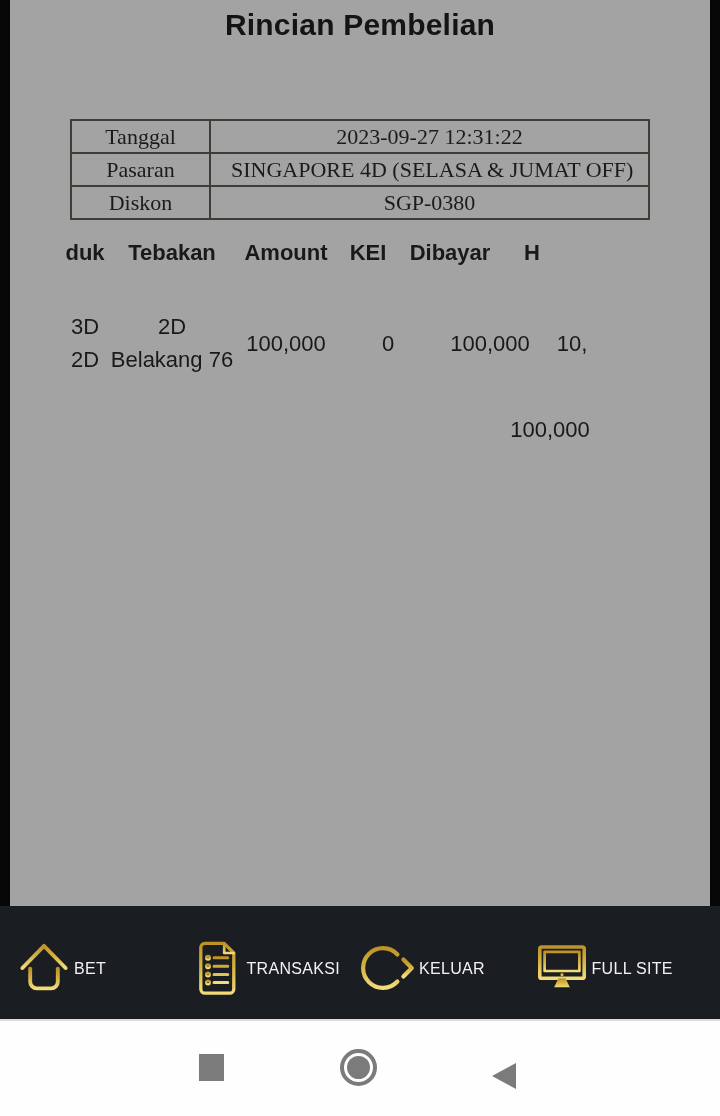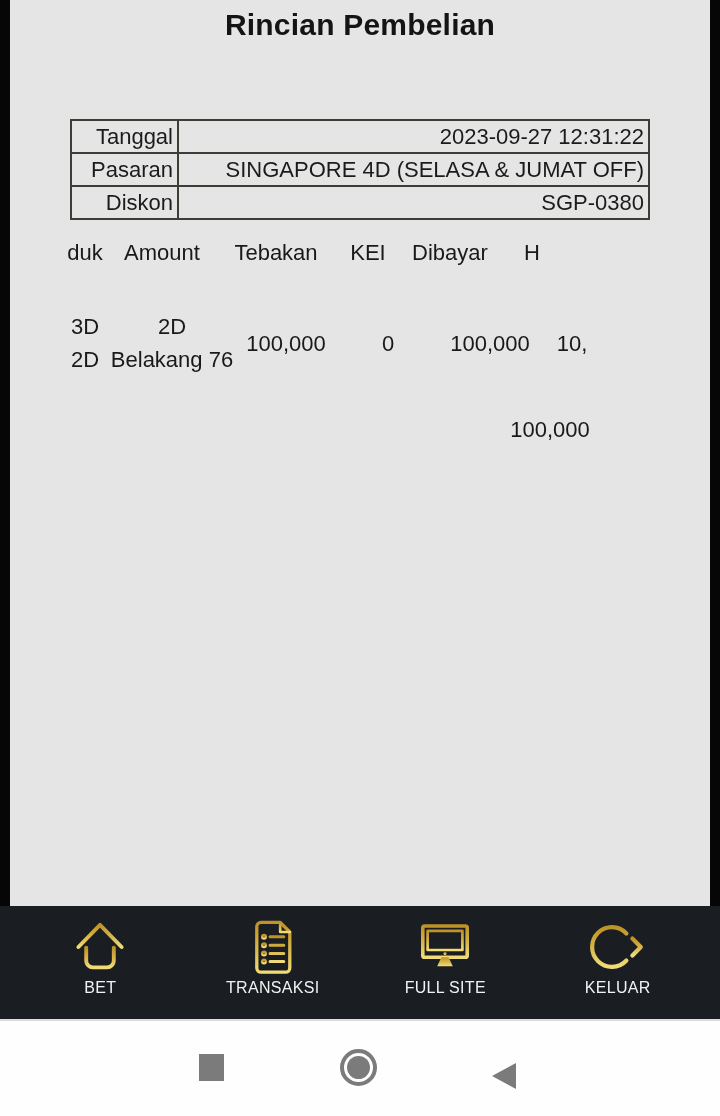--- a/index.html
+++ b/index.html
@@ -4,61 +4,61 @@
 <style>
   html,body{margin:0;padding:0;}
   body{
     width:720px;height:1116px;background:#060606;overflow:hidden;position:relative;
     font-family:"Liberation Sans","DejaVu Sans",sans-serif;
   }
   .screen{position:absolute;inset:0;}
   
   .panel{
     position:absolute;left:10px;top:0;width:700px;height:906px;
-    background:#e5e5e5;
+    background:#a3a3a3;
   }
   .page-title{
     margin:0;padding-top:8px;text-align:center;
     font-size:30px;font-weight:700;color:#141414;letter-spacing:.2px;
   }
   
   .info-table{
     position:absolute;left:60px;top:119px;width:580px;
     border-collapse:collapse;table-layout:fixed;
   }
   .info-table td{
     border:2px solid #3E3E36;height:31px;font-size:22px;color:#1B1B1B;
-    text-align:right;padding:0 4px;white-space:nowrap;overflow:hidden;
+    text-align:center;padding:0 20px;white-space:nowrap;overflow:hidden;font-family:Liberation Serif, serif;
   }
   .info-table td.lbl{width:97px;}
   
   .bet-table{
     position:absolute;left:50px;top:234px;width:590px;height:230px;
     overflow:hidden;color:#191919;
   }
   .bt-row{display:flex;}
   .bt-cell{flex:none;text-align:center;font-size:22px;}
   .c0{width:50px;} .c1{width:124px;} .c2{width:104px;} .c3{width:60px;}
   .c4{width:100px;} .c5{width:104px;} .c6{width:60px;}
-  .bt-head .bt-cell{font-weight:400;line-height:38px;height:38px;white-space:nowrap;}
+  .bt-head .bt-cell{font-weight:700;line-height:38px;height:38px;white-space:nowrap;}
   .bt-data{margin-top:20px;}
   .bt-data .bt-cell{
     min-height:102px;display:flex;align-items:center;justify-content:center;
     line-height:33px;
   }
   .bt-total{margin-top:18px;}
   .bt-total .bt-cell{line-height:36px;white-space:nowrap;}
   
   .bottom-nav{
     position:absolute;left:0;top:906px;width:720px;height:113px;
     background:#1A1D22;
   }
   .nav-inner{margin-left:14px;width:690px;height:100%;display:flex;}
   .nav-item{
-    flex:1 1 0;display:flex;flex-direction:column;align-items:center;
+    flex:1 1 0;display:flex;flex-direction:row;align-items:center;
     padding-top:11px;cursor:pointer;
   }
   .nav-item svg{width:60px;height:60px;display:block;}
   .nav-label{
     margin-top:2px;font-size:16px;color:#F2F2F2;letter-spacing:.3px;white-space:nowrap;
   }
   .defs-holder{position:absolute;width:0;height:0;overflow:hidden;}
   
   .android-bar{
     position:absolute;left:0;top:1019px;width:720px;height:97px;
@@ -97,22 +97,22 @@
       <tr>
         <td class="lbl">Diskon</td>
         <td>SGP-0380</td>
       </tr>
     </tbody>
       </table>
 
     <div class="bet-table">
       <div class="bt-row bt-head">
         <div class="bt-cell c0">duk</div>
+        <div class="bt-cell c1">Tebakan</div>
         <div class="bt-cell c2">Amount</div>
-        <div class="bt-cell c1">Tebakan</div>
         <div class="bt-cell c3">KEI</div>
         <div class="bt-cell c5">Dibayar</div>
         <div class="bt-cell c6">H</div>
       </div>
       <div class="bt-row bt-data">
         <div class="bt-cell c0">3D 2D</div>
         <div class="bt-cell c1">2D Belakang 76</div>
         <div class="bt-cell c2">100,000</div>
         <div class="bt-cell c4">0</div>
         <div class="bt-cell c5">100,000</div>
@@ -160,36 +160,36 @@
           <circle cx="35" cy="61" r="3" stroke-width="4"></circle>
           <circle cx="35" cy="74" r="3" stroke-width="4"></circle>
           <path d="M45 33 H68 M45 47 H68 M45 61 H68 M45 74 H68" stroke-width="5"></path>
         </svg>
         <span class="nav-label">TRANSAKSI</span>
       </div>
 
 
 
       <div class="nav-item">
+        <svg viewBox="0 0 100 100" fill="none" stroke="url(#goldgrad)" stroke-width="7" stroke-linecap="round" stroke-linejoin="round">          
+            <path d="M64 27.5 A33 33 0 1 0 64 72.5"></path>
+          <path d="M38 50 H88"></path>
+          <path d="M74 36 L88 50 L74 64"></path>
+        </svg>
+        <span class="nav-label">KELUAR</span>
+      </div>
+
+      <div class="nav-item">
         <svg viewBox="0 0 100 100" fill="none" stroke="url(#goldgrad)" stroke-width="6" stroke-linecap="round" stroke-linejoin="round">
           <rect x="13" y="15" width="74" height="52" rx="3"></rect>
           <rect x="21" y="23" width="58" height="32" stroke-width="4.5"></rect>
           <circle cx="50" cy="61" r="2.6" fill="url(#goldgrad)" stroke="none"></circle>
           <polygon points="44,67 56,67 63,82 37,82" fill="url(#goldgrad)" stroke="none"></polygon>
         </svg>
         <span class="nav-label">FULL SITE</span>
-      </div>
-
-      <div class="nav-item">
-        <svg viewBox="0 0 100 100" fill="none" stroke="url(#goldgrad)" stroke-width="7" stroke-linecap="round" stroke-linejoin="round">          
-            <path d="M64 27.5 A33 33 0 1 0 64 72.5"></path>
-          <path d="M38 50 H88"></path>
-          <path d="M74 36 L88 50 L74 64"></path>
-        </svg>
-        <span class="nav-label">KELUAR</span>
       </div>
 
     </div>
   </nav>
 
   <div class="android-bar">
     <div class="a-sq"></div>
     <div class="a-circ">
       <div class="a-circ-inner"></div>
     </div>

